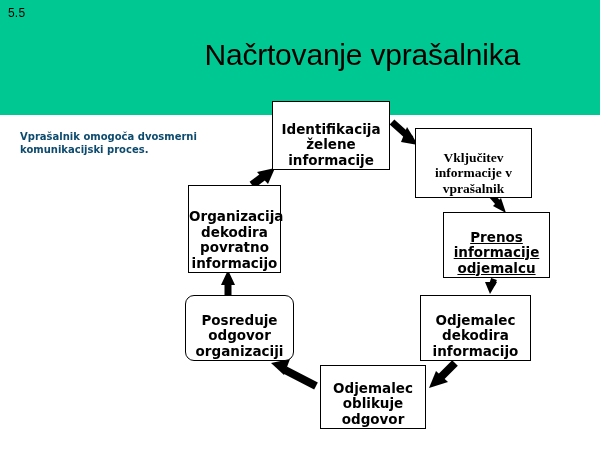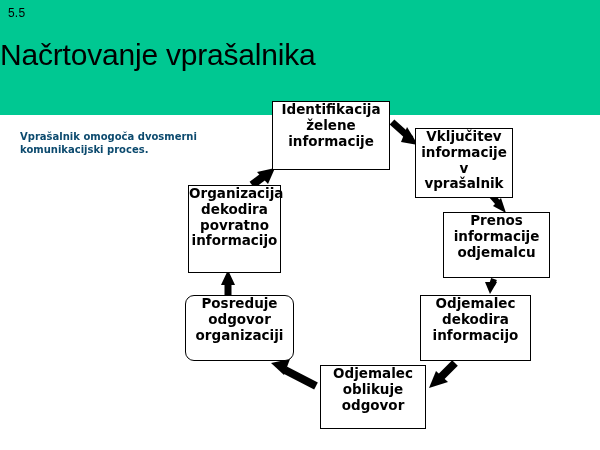--- a/index.html
+++ b/index.html
@@ -35,21 +35,21 @@
     font-family: "Liberation Sans", sans-serif;
     font-size: 12px;
     font-weight: 400;
     color: #000000;
     letter-spacing: 0.2px;
   }
   #slide-title {
     position: absolute;
     left: 0; top: 38px;
     width: 520px;
-    text-align: left;
+    text-align: right;
     font-family: "Liberation Sans", sans-serif;
     font-size: 30px;
     font-weight: 400;
     color: #000000;
     letter-spacing: -0.2px;
   }
   #body-note {
     position: absolute;
     left: 20px; top: 130px;
     width: 185px;
@@ -63,29 +63,29 @@
     position: absolute;
     box-sizing: border-box;
     background: #ffffff;
     border: 1px solid #000000;
     font-family: "DejaVu Sans", sans-serif;
     font-weight: bold;
     font-size: 13.5px;
     line-height: 1.17;
     color: #000000;
     display: flex;
-    align-items: flex-start;
+    align-items: flex-end;
     justify-content: center;
     text-align: center;
     z-index: 3;
   }
   .flow-box span { display: block; width: 100%; white-space: pre-line; }
   #box-1 { left: 272px; top: 101px; width: 118px; height: 69px; }
-  #box-2 { left: 415px; top: 128px; width: 98px; height: 70px; }
-  #box-3 { left: 443px; top: 212px; width: 107px; height: 66px; }
+  #box-2 { left: 415px; top: 128px; width: 117px; height: 70px; font-family: Liberation Serif, serif; }
+  #box-3 { left: 443px; top: 212px; width: 107px; height: 66px; text-decoration: underline; }
   #box-4 { left: 420px; top: 295px; width: 111px; height: 66px; }
   #box-5 { left: 320px; top: 365px; width: 106px; height: 64px; }
   #box-6 { left: 185px; top: 295px; width: 109px; height: 66px; border-radius: 9px; }
   #box-7 { left: 188px; top: 185px; width: 93px; height: 88px; }
   #arrows {
     position: absolute;
     left: 0; top: 0;
     width: 600px;
     height: 450px;
     z-index: 2;

